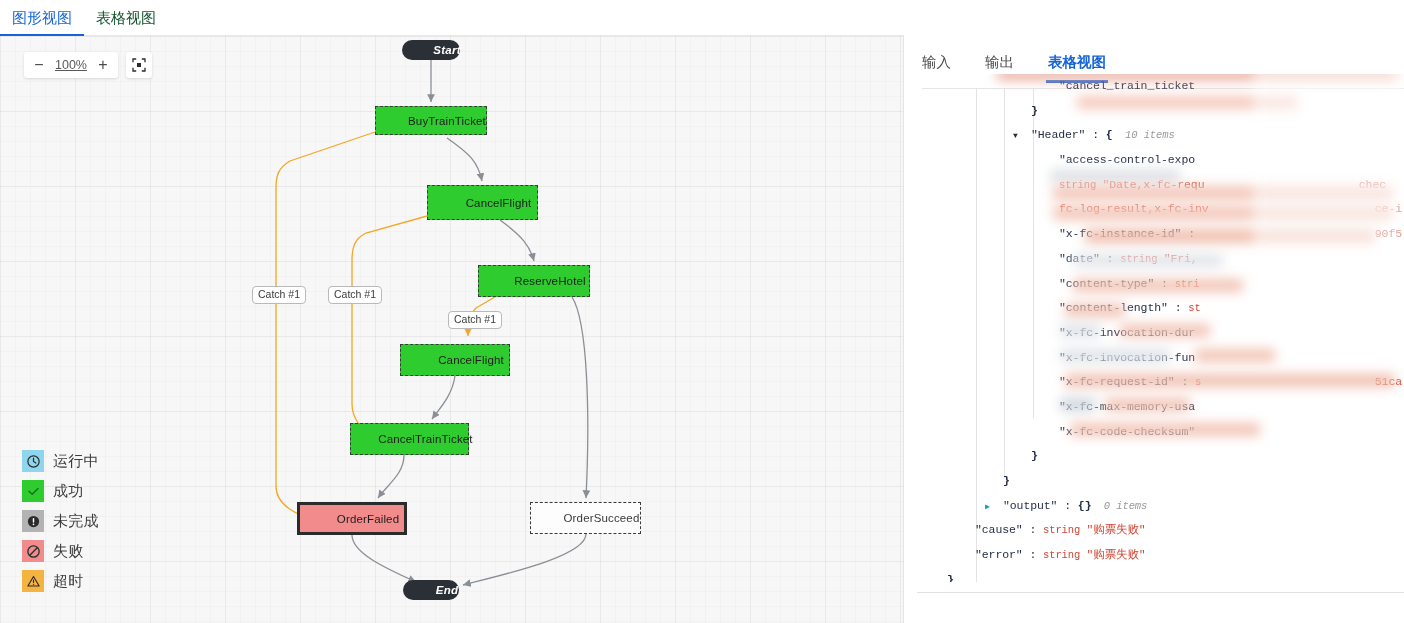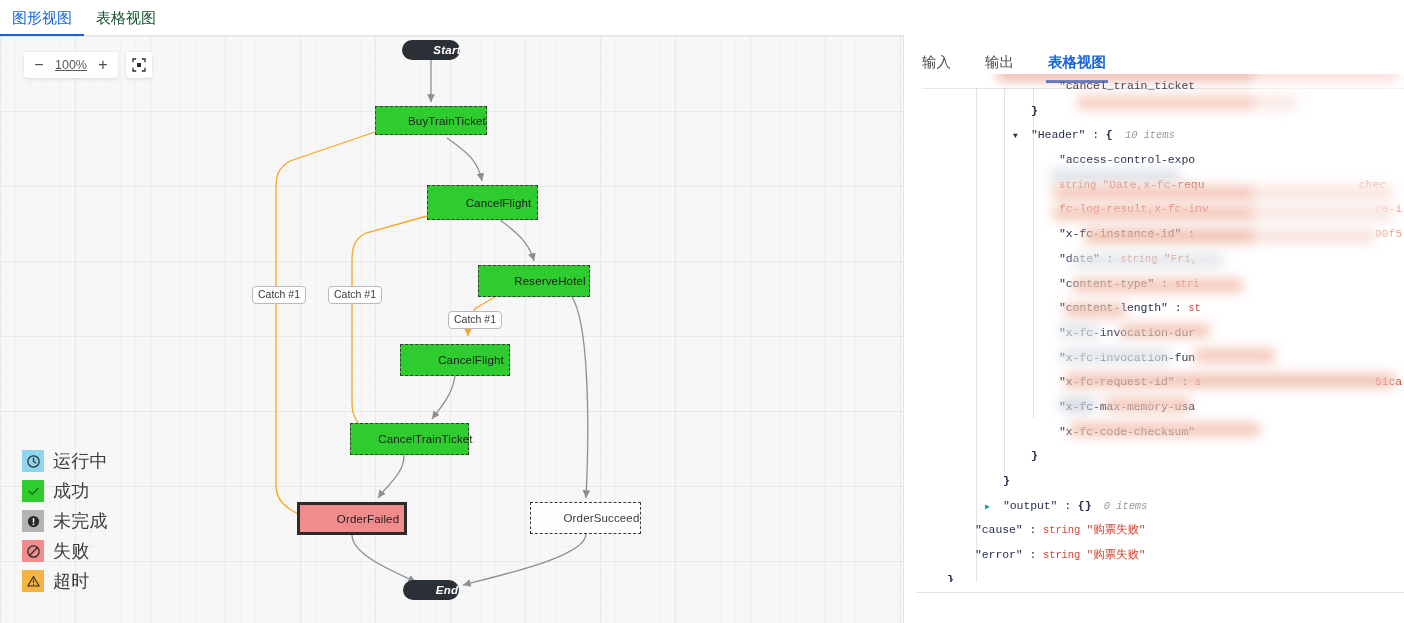--- a/index.html
+++ b/index.html
@@ -97,21 +97,21 @@
     display: flex; align-items: center;
     height: 30px; margin-bottom: 0px;
   }
   .legend-ico {
     width: 22px; height: 22px;
     display: flex; align-items: center; justify-content: center;
     margin-right: 9px;
     flex: none;
   }
   .legend-label {
-    font-size: 18px; color: #3c3c3c;
+    font-size: 15px; color: #3c3c3c;
     letter-spacing: .2px;
   }
 
   
   #graph-svg { position: absolute; left: 0; top: 0; width: 904px; height: 587px; }
 
   .node-box {
     position: absolute;
     display: flex; align-items: center; justify-content: center;
     font-size: 11.5px;

